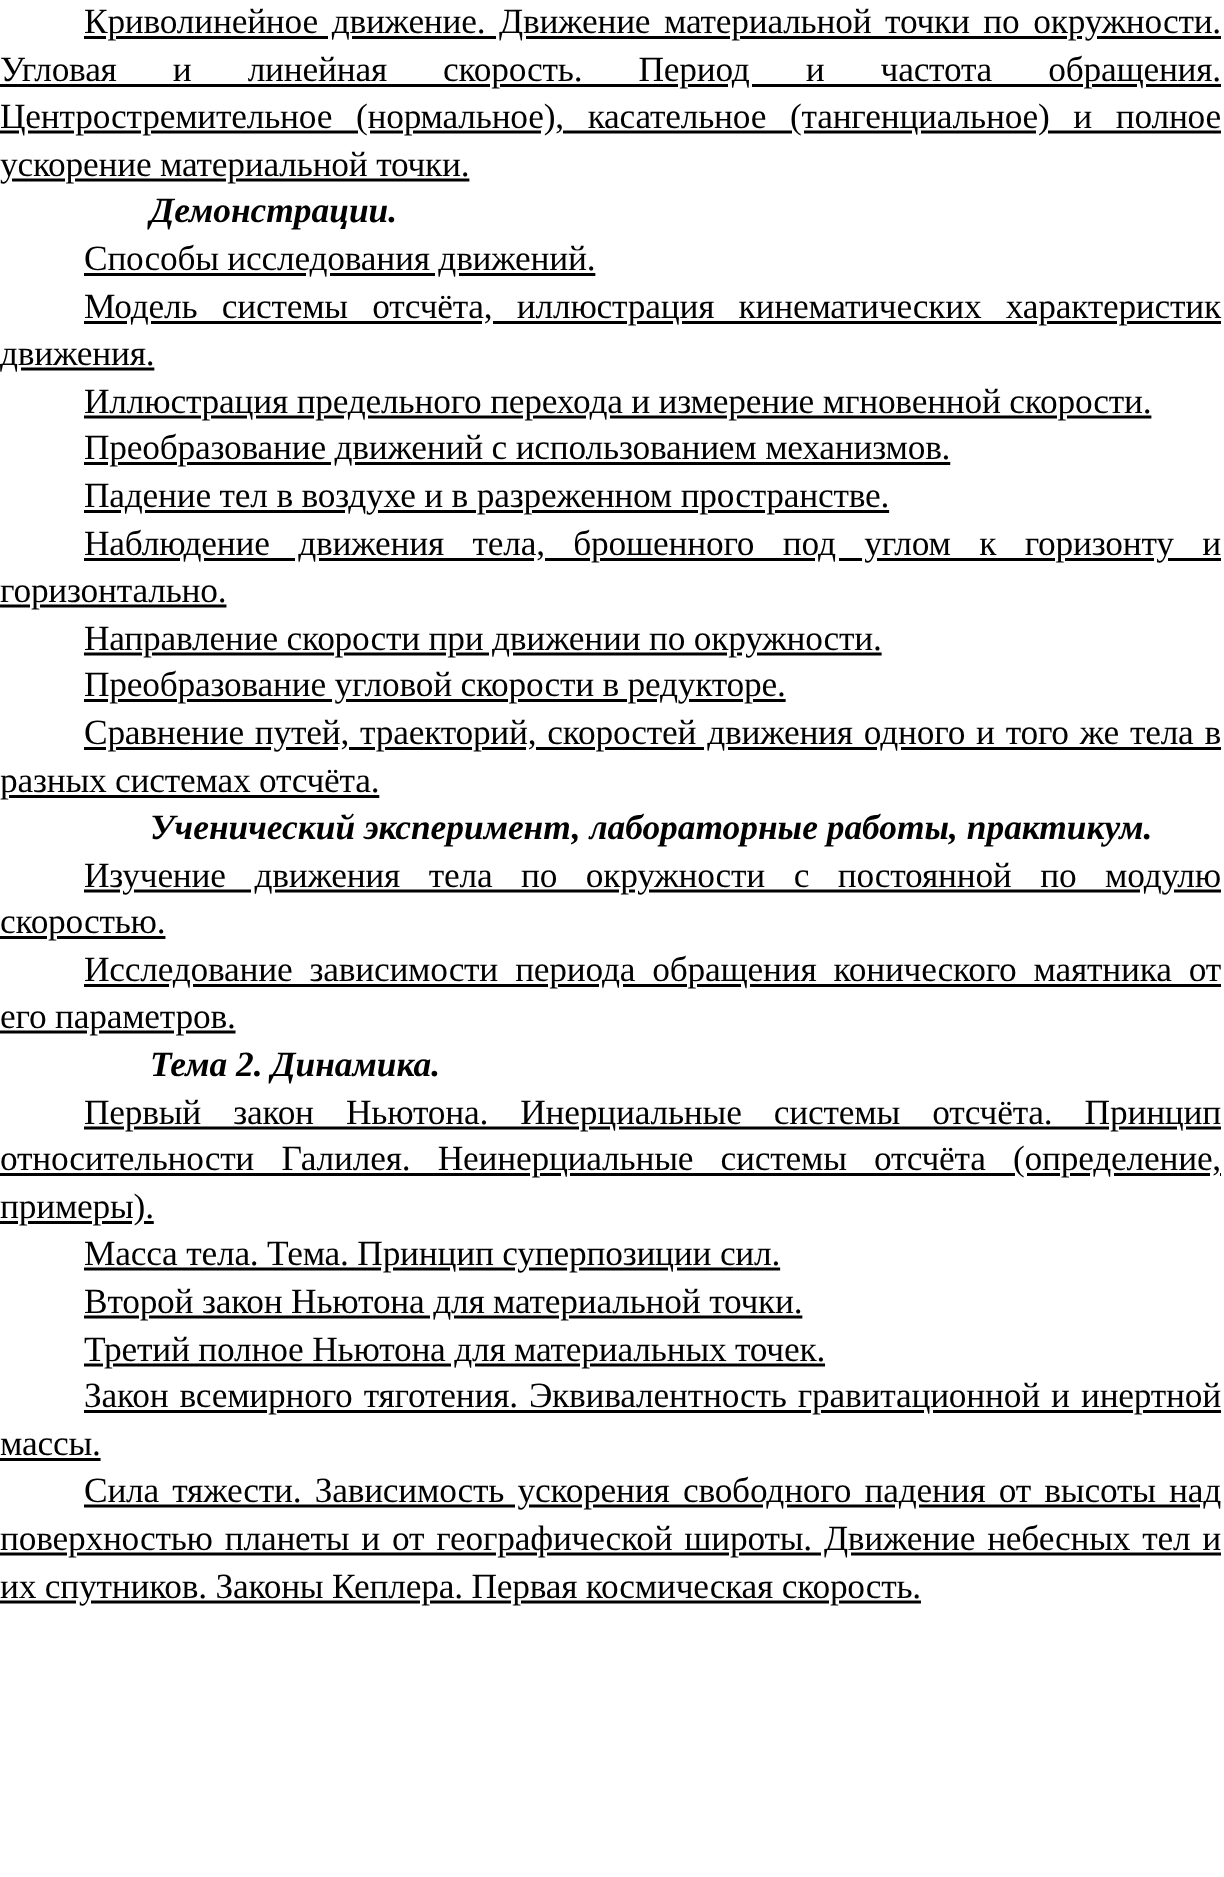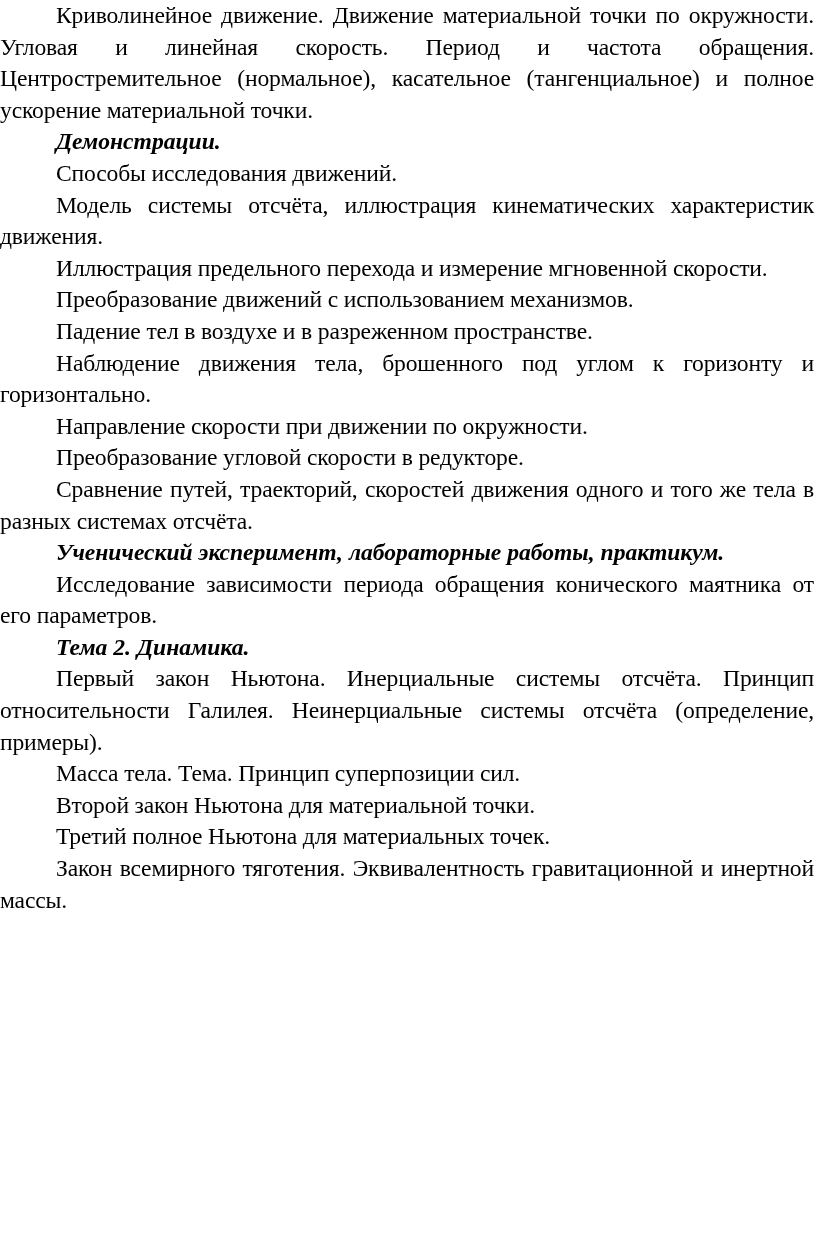--- a/index.html
+++ b/index.html
@@ -9,46 +9,50 @@
     color: #000;
   }
   .page { padding: 0 2px 0 0; }
   .para {
     margin: 0;
     font-size: 23.6px;
     line-height: 31.6px;
     text-align: justify;
     text-indent: 56px;
     letter-spacing: -0.15px;
+    text-decoration: underline;
   }
   .head {
     margin: 0;
     font-size: 23.6px;
     line-height: 31.6px;
     text-indent: 56px;
     font-weight: bold;
     font-style: italic;
+    padding-left: 44px;
   }
 </style>
 </head>
 <body>
 
 <div class="page">
   <p class="para">Криволинейное движение. Движение материальной точки по окружности. Угловая и линейная скорость. Период и частота обращения. Центростремительное (нормальное), касательное (тангенциальное) и полное ускорение материальной точки.</p>
   <p class="head">Демонстрации.</p>
   <p class="para">Способы исследования движений.</p>
   <p class="para">Модель системы отсчёта, иллюстрация кинематических характеристик движения.</p>
   <p class="para">Иллюстрация предельного перехода и измерение мгновенной скорости.</p>
   <p class="para">Преобразование движений с использованием механизмов.</p>
   <p class="para">Падение тел в воздухе и в разреженном пространстве.</p>
   <p class="para">Наблюдение движения тела, брошенного под углом к горизонту и горизонтально.</p>
   <p class="para">Направление скорости при движении по окружности.</p>
   <p class="para">Преобразование угловой скорости в редукторе.</p>
   <p class="para">Сравнение путей, траекторий, скоростей движения одного и того же тела в разных системах отсчёта.</p>
   <p class="head">Ученический эксперимент, лабораторные работы, практикум.</p>
+  <p class="para">Изучение движения тела по окружности с постоянной по модулю скоростью.</p>
   <p class="para">Исследование зависимости периода обращения конического маятника от его параметров.</p>
   <p class="head">Тема 2. Динамика.</p>
   <p class="para">Первый закон Ньютона. Инерциальные системы отсчёта. Принцип относительности Галилея. Неинерциальные системы отсчёта (определение, примеры).</p>
   <p class="para">Масса тела. Тема. Принцип суперпозиции сил.</p>
   <p class="para">Второй закон Ньютона для материальной точки.</p>
   <p class="para">Третий полное Ньютона для материальных точек.</p>
   <p class="para">Закон всемирного тяготения. Эквивалентность гравитационной и инертной массы.</p>
+  <p class="para">Сила тяжести. Зависимость ускорения свободного падения от высоты над поверхностью планеты и от географической широты. Движение небесных тел и их спутников. Законы Кеплера. Первая космическая скорость.</p>
 </div>
 
 </body></html>

